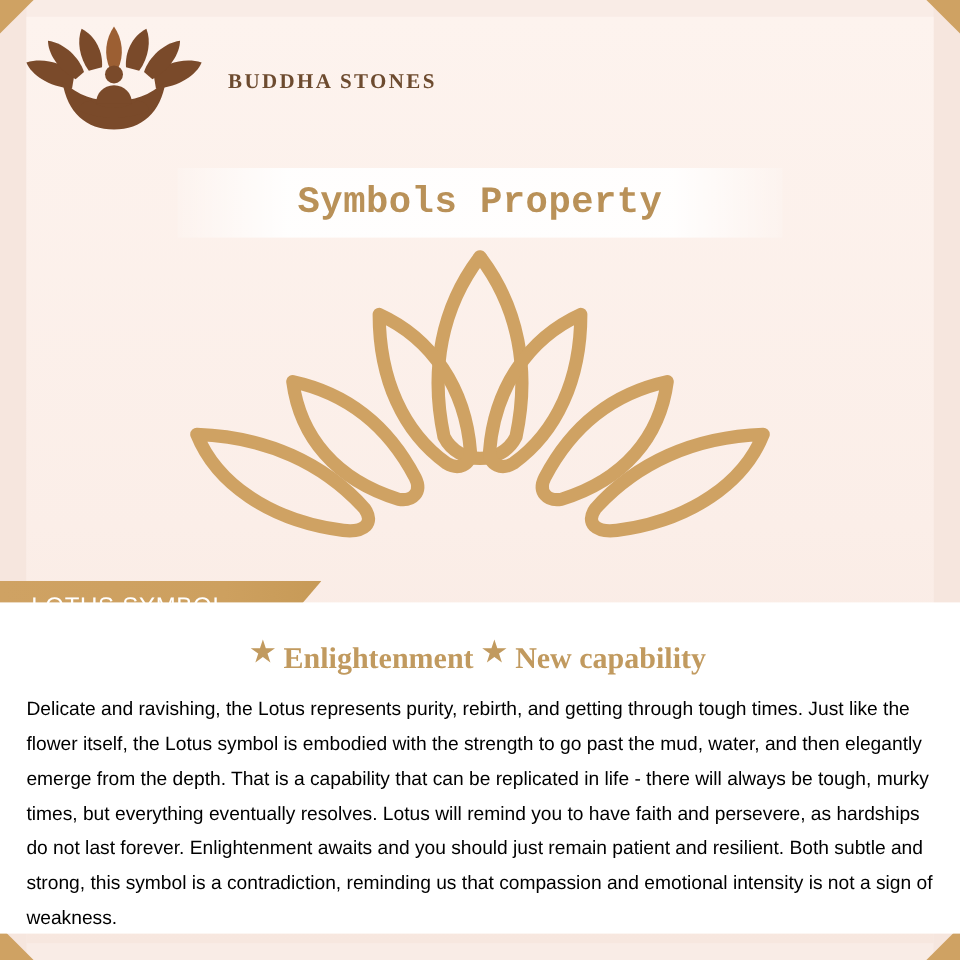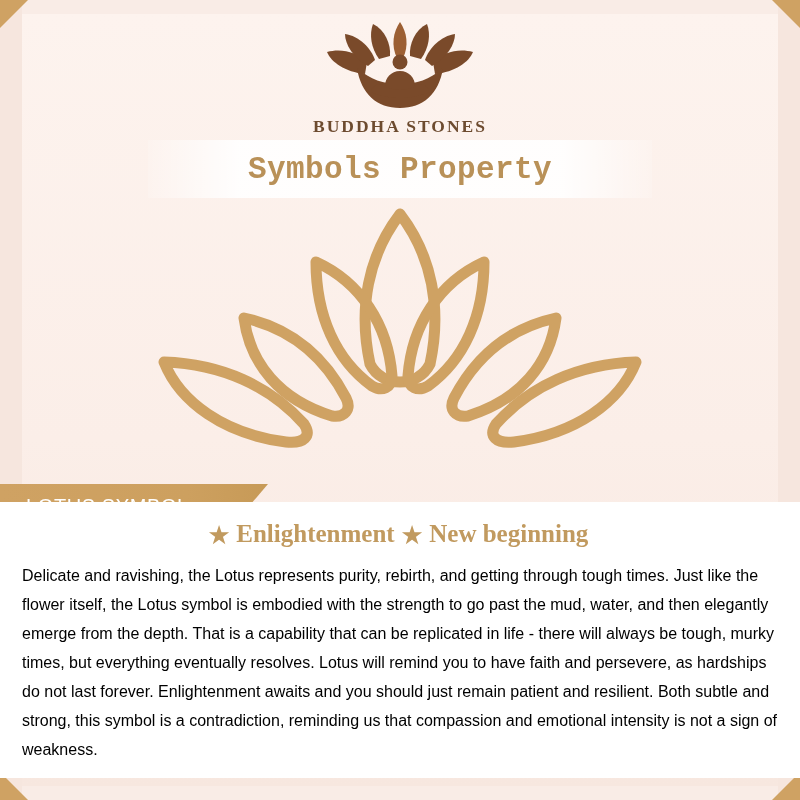--- a/index.html
+++ b/index.html
@@ -72,21 +72,21 @@
     width: 22px; height: 800px;
     background: #f6e6de;
   }
 
   
   .logo-wrap {
     position: absolute;
     left: 0; right: 0;
     top: 18px;
     display: flex;
-    flex-direction: column;
+    flex-direction: row;
     align-items: center;
   }
   .logo-mark {
     width: 190px;
     height: 96px;
   }
   .brand-name {
     margin-top: 2px;
     font-size: 17.5px;
     letter-spacing: 2.0px;
@@ -169,20 +169,21 @@
   }
   .headline .star {
     color: #c19a5f;
     font-size: 23px;
     line-height: 1;
     position: relative;
     top: 1px;
   }
   .headline .word {
     padding: 0 3px;
+    margin-top: 16px;
   }
   .body-text {
     font-size: 16px;
     line-height: 29px;
     color: #000000;
     text-align: left;
   }
 </style>
 </head>
 <body>
@@ -254,19 +255,19 @@
   <div class="label-ribbon">
     <span>LOTUS SYMBOL</span>
   </div>
 
   <div class="panel">
     <div class="panel-inner">
       <div class="headline">
         <span class="star">★</span>
         <span class="word">Enlightenment</span>
         <span class="star">★</span>
-        <span class="word">New beginning</span>
+        <span class="word">New capability</span>
       </div>
       <div class="body-text">Delicate and ravishing, the Lotus represents purity, rebirth, and getting through tough times. Just like the flower itself, the Lotus symbol is embodied with the strength to go past the mud, water, and then elegantly emerge from the depth. That is a capability that can be replicated in life - there will always be tough, murky times, but everything eventually resolves. Lotus will remind you to have faith and persevere, as hardships do not last forever. Enlightenment awaits and you should just remain patient and resilient. Both subtle and strong, this symbol is a contradiction, reminding us that compassion and emotional intensity is not a sign of weakness.</div>
     </div>
   </div>
 
 </div>
 
 </body></html>

